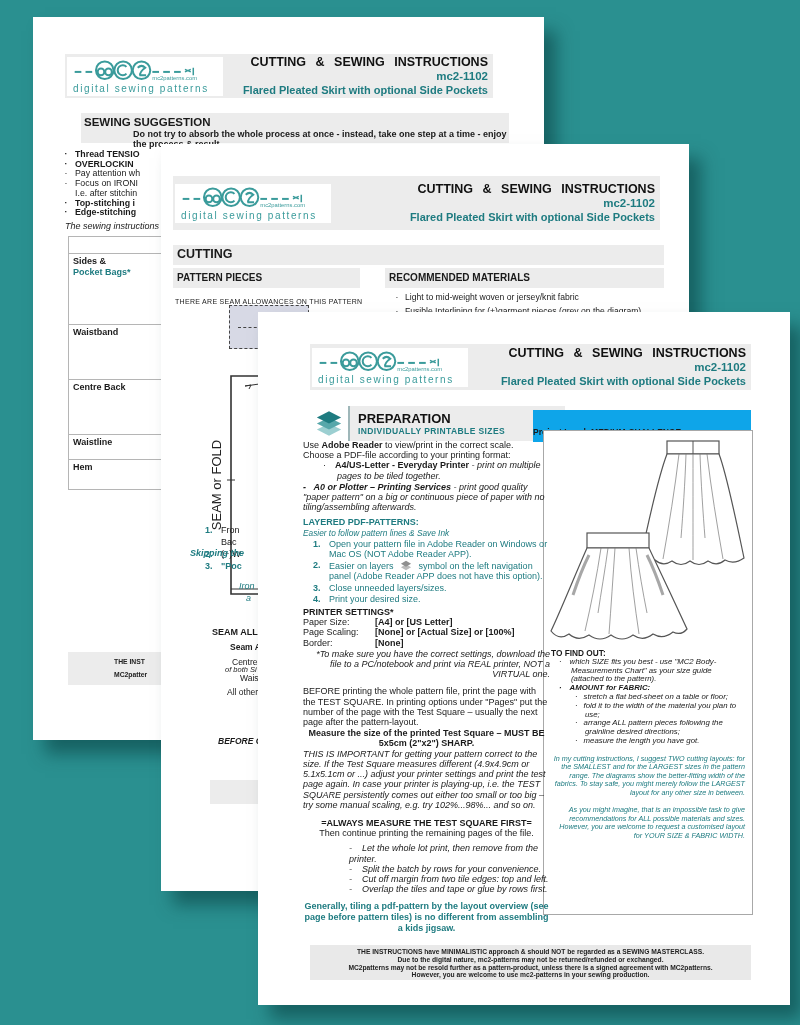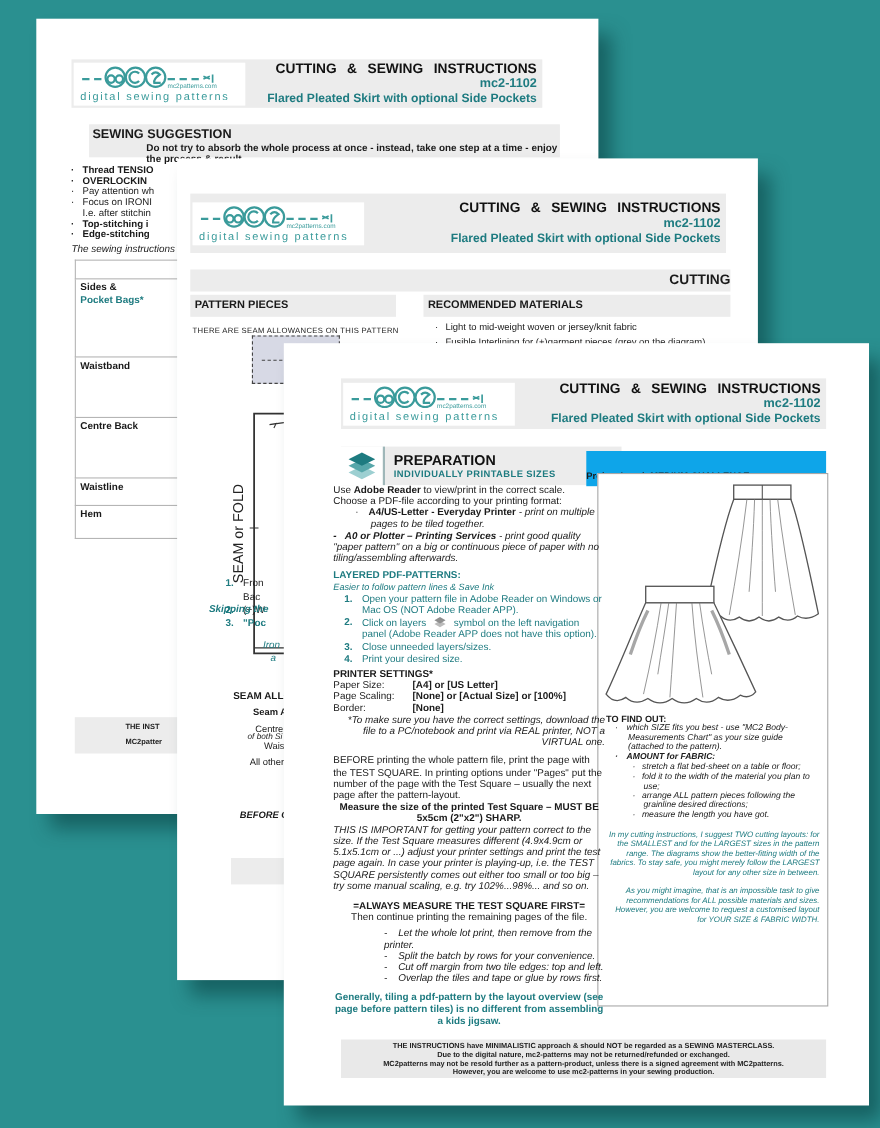--- a/index.html
+++ b/index.html
@@ -38,21 +38,21 @@
   .p1-italic{font-size:9px;font-style:italic;}
   .p1-table{border-collapse:collapse;table-layout:fixed;width:470px;}
   .p1-table td,.p1-table th{border:1px solid #b5b5b5;vertical-align:top;padding:2px 4px;}
   .p1-table th{font-size:9.5px;text-align:center;padding:3px 0 2px;}
   .p1-table .area{font-size:9px;font-weight:bold;line-height:11px;width:96px;}
   .p1-table .steps{font-size:8.8px;line-height:10px;}
   .mt2{margin-top:2px;} .mt6{margin-top:6px;} .mt10{margin-top:10px;} .mt16{margin-top:16px;}
   .p1-footer{background:#ececec;font-size:6.8px;font-weight:bold;line-height:13px;padding:3px 0 0 46px;color:#222;}
 
   
-  .cutting-bar{font-size:12.5px;font-weight:bold;padding:2px 0 0 4px;text-align:right;}
+  .cutting-bar{font-size:12.5px;font-weight:bold;padding:2px 0 0 4px;}
   .colhead{font-size:10px;font-weight:bold;padding:4px 0 0 4px;}
   .seam-note{font-size:7px;letter-spacing:.3px;white-space:nowrap;}
   .mat-list{font-size:8.6px;line-height:14px;}
   .mat-list .mi::before{content:"\00b7";display:inline-block;width:16px;text-align:center;}
   .wb-piece{background:#d7d9e5;border:1.6px dashed #444;}
   .wb-dash{position:absolute;left:8px;top:50%;width:24px;border-top:1.6px dashed #444;}
   .wb-dash2{position:absolute;left:40px;top:50%;width:9px;border-top:1.6px dashed #444;}
   .p2-list{font-size:9px;line-height:12px;}
   .p2-list .num{color:#1e7b80;font-weight:bold;display:inline-block;width:16px;}
   .p2-list .cont{padding-left:16px;}
@@ -379,21 +379,21 @@
   <div class="p3-left abs" style="left:45px;top:128px;width:247px;">
     <p><span>Use </span><span class="b">Adobe Reader</span><span> to view/print in the correct scale.</span></p>
     <p>Choose a PDF-file according to your printing format:</p>
     <div class="bullet-hang"><span class="b">A4/US-Letter - Everyday Printer</span><span class="i"> - print on multiple pages to be tiled together.</span></div>
     <div class="dash-b"><span class="b i">-&nbsp;&nbsp;&nbsp;</span><span class="b i">A0 or Plotter – Printing Services</span><span class="i"> - print good quality "paper pattern" on a big or continuous piece of paper with no tiling/assembling afterwards.</span></div>
 
     <div class="layered-t">LAYERED PDF-PATTERNS:</div>
     <div class="layered-s">Easier to follow pattern lines &amp; Save Ink</div>
     <ol class="p3-steps">
       <li>Open your pattern file in  Adobe Reader on Windows or Mac OS (NOT Adobe Reader APP).</li>
-      <li><span>Click on layers</span>
+      <li><span>Easier on layers</span>
         <svg width="12" height="11" viewBox="0 0 14 13" style="vertical-align:-2px;margin:0 4px;">
           <polygon points="7,5 13,8.5 7,12 1,8.5" fill="#bbb"></polygon>
           <polygon points="7,1 13,4.5 7,8 1,4.5" fill="#8f8f8f"></polygon>
         </svg>
         <span>symbol on the left navigation panel (Adobe Reader APP does not have this option).</span></li>
       <li>Close unneeded layers/sizes.</li>
       <li>Print your desired size.</li>
     </ol>
 
     <div class="printer-t">PRINTER SETTINGS*</div>

